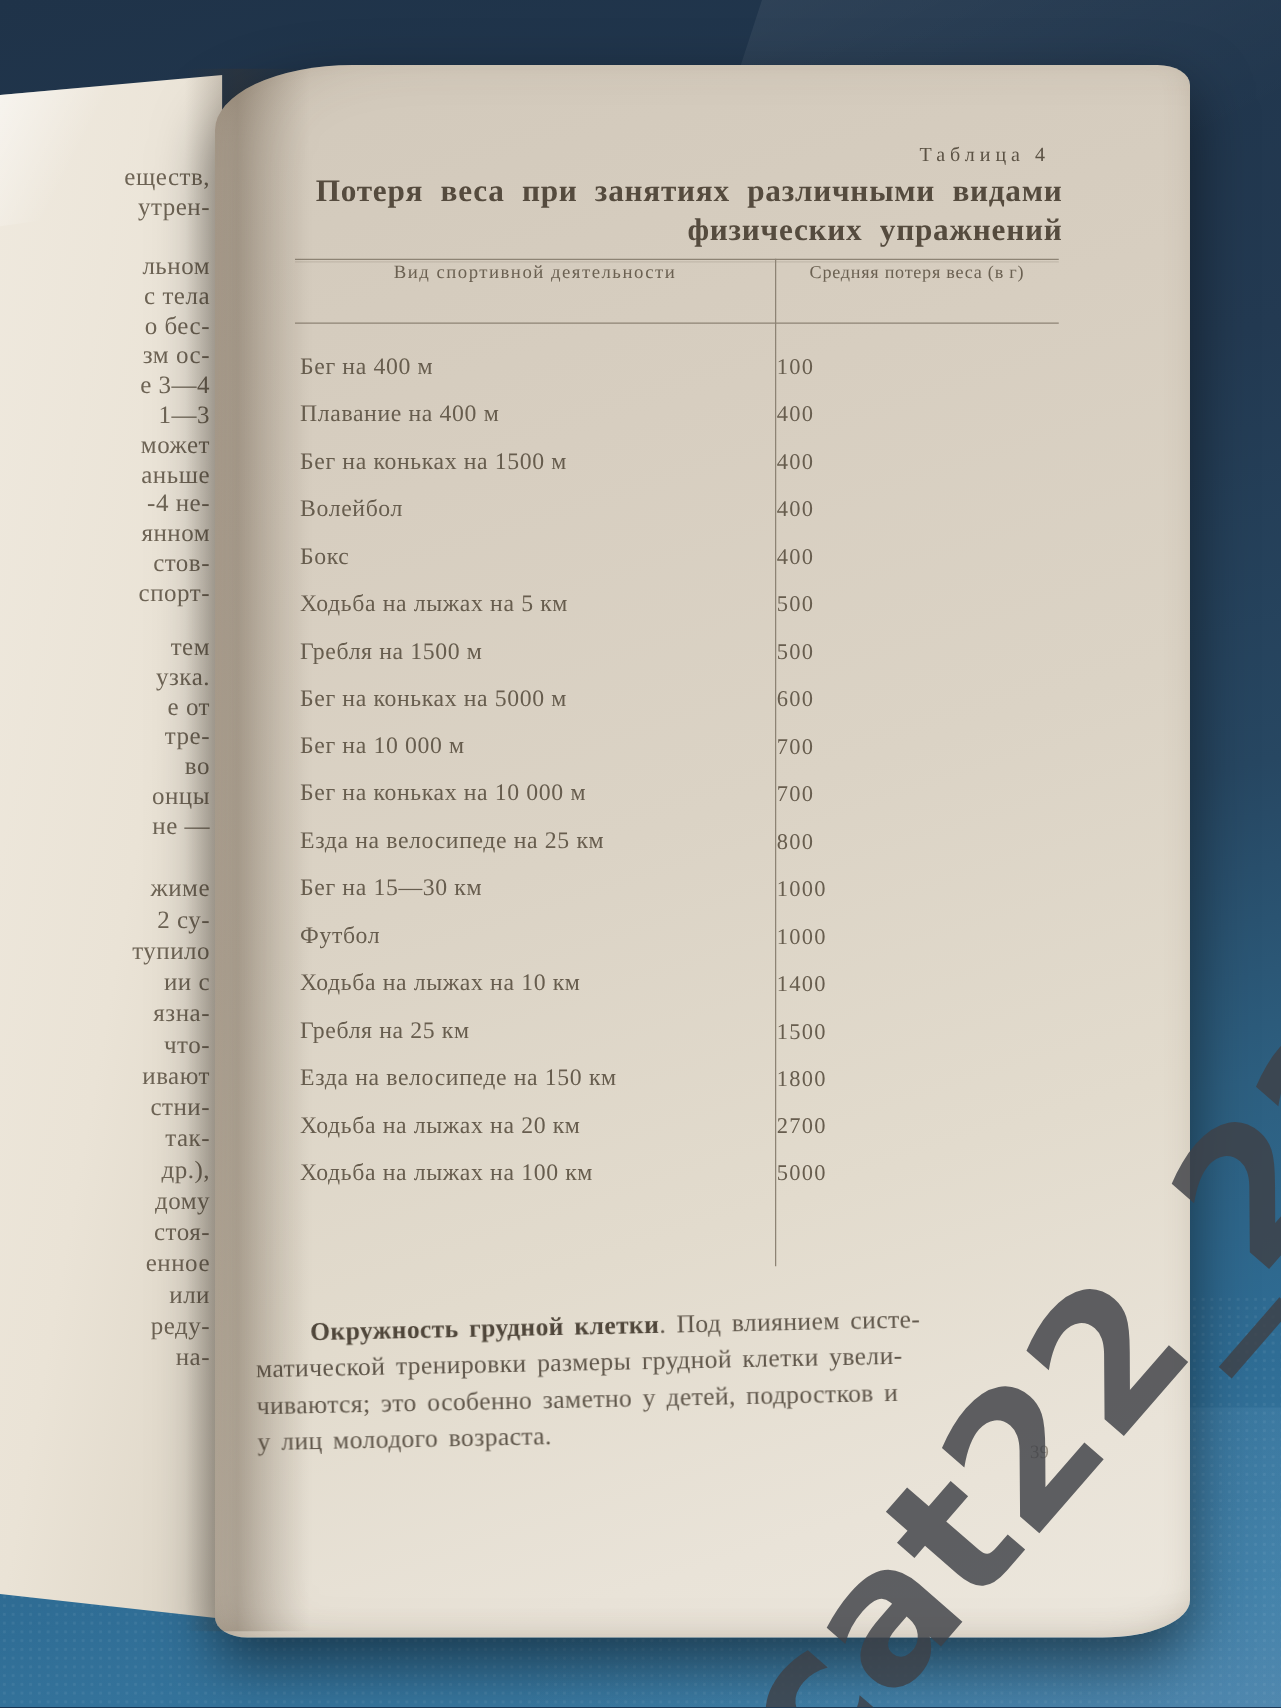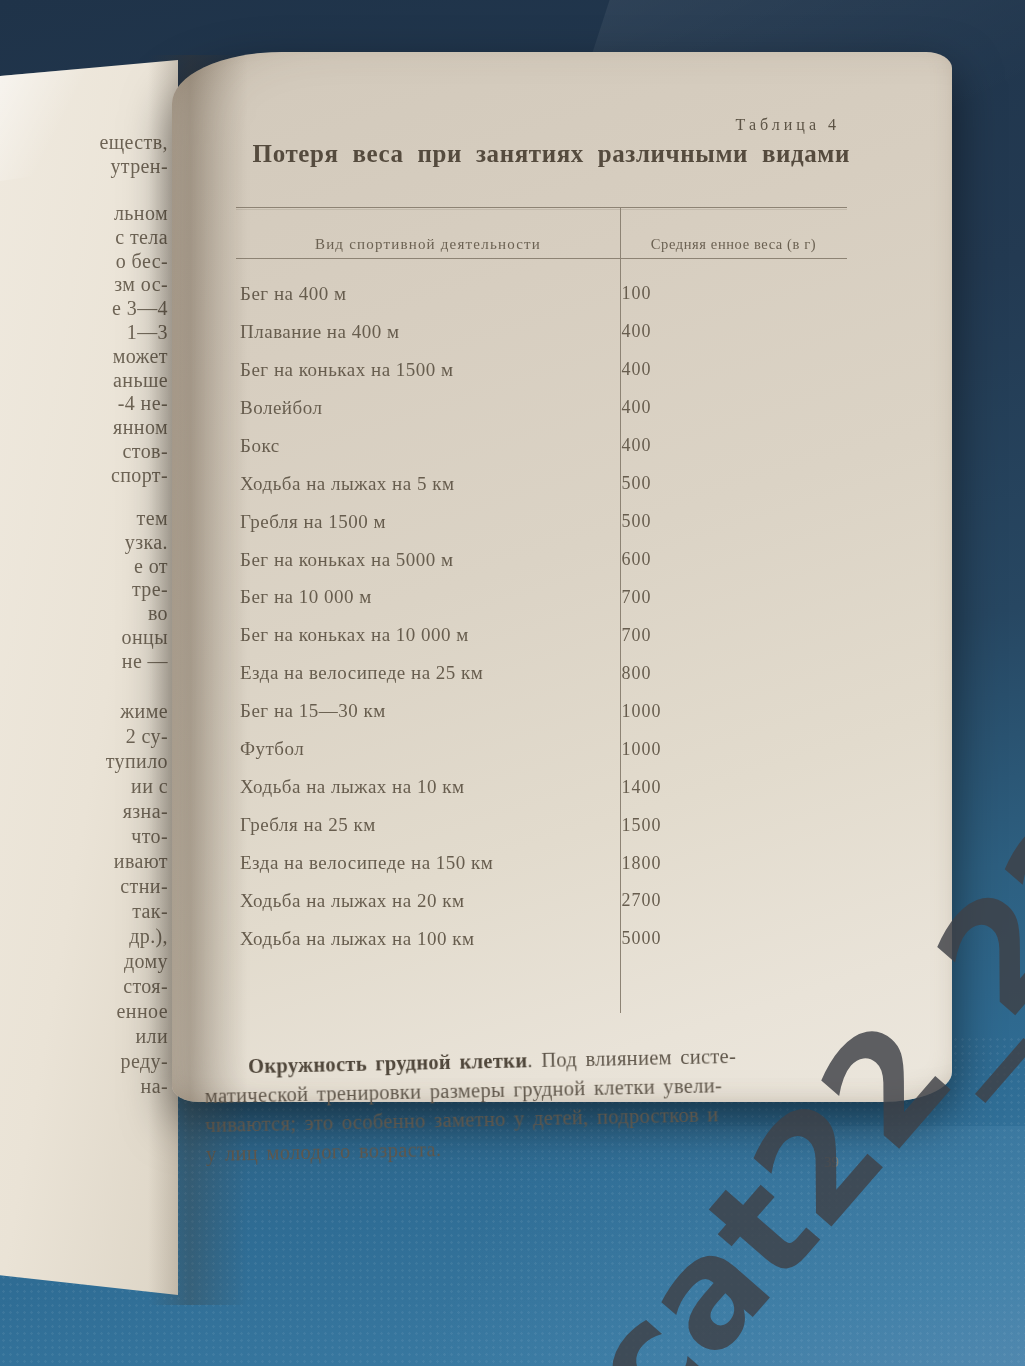--- a/index.html
+++ b/index.html
@@ -23,21 +23,21 @@
   .page-left{
     position:absolute;left:0;top:60px;width:178px;height:1235px;
     background:linear-gradient(100deg,#efe9de 0%,#eae3d6 55%,#ddd5c6 100%);
     clip-path:polygon(0% 1.3%,100% 0%,100% 100%,0% 98.4%);
     box-shadow:0 16px 40px rgba(0,0,0,.45);
   }
   .fold{position:absolute;left:-30px;top:-6px;width:150px;height:120px;
     background:linear-gradient(125deg,rgba(255,255,255,.75),rgba(255,255,255,0) 60%);
     transform:rotate(-8deg);}
   .page-right{
-    position:absolute;left:172px;top:52px;width:780px;height:1050px;
+    position:absolute;left:172px;top:52px;width:780px;height:1258px;
     background:linear-gradient(162deg,#d2c9bb 0%,#d7cec0 26%,#dbd3c5 48%,#e2dbcd 70%,#e9e3d8 88%,#ece7dd 100%);
     border-radius:110px 26px 70px 26px / 52px 16px 30px 16px;
     box-shadow:0 20px 48px rgba(0,0,0,.5), inset 46px 0 60px -34px rgba(92,72,50,.38), inset -6px -8px 24px -10px rgba(120,100,75,.25);
   }
   .gutter{position:absolute;left:148px;top:55px;width:100px;height:1250px;
     background:linear-gradient(90deg,rgba(70,55,38,0) 0%,rgba(70,55,38,.26) 42%,rgba(70,55,38,.14) 68%,rgba(70,55,38,0) 100%);
     pointer-events:none;}
 
   
   .frag-group{position:absolute;left:0;width:168px;text-align:right;padding-right:2px;
@@ -52,21 +52,21 @@
   
   .caption{position:absolute;top:64px;right:112px;font-size:16px;letter-spacing:4px;
     color:#5c5345;filter:blur(.25px);}
   .title{position:absolute;left:62px;top:86px;width:616px;text-align:right;
     font-weight:bold;font-size:25px;line-height:31px;color:#554b3e;
     word-spacing:7px;letter-spacing:.6px;filter:blur(.25px);}
   .rule{position:absolute;left:64px;width:611px;height:1px;background:#8d8374;}
   #rule-top{top:155px;box-shadow:0 2px 0 rgba(141,131,116,.25);}
   #rule-mid{top:206px;}
   .vline{position:absolute;left:448px;top:155px;width:1px;height:806px;background:#8d8374;}
-  .thead{position:absolute;left:64px;top:168px;width:611px;height:48px;display:flex;
+  .thead{position:absolute;left:64px;top:142px;width:611px;height:48px;display:flex;
     color:#6b6152;font-size:15px;letter-spacing:1.2px;font-family:Liberation Serif, serif;}
   .thead .th{display:flex;align-items:center;justify-content:center;filter:blur(.25px);}
   .th-activity{width:384px;}
   .th-value{width:227px;font-size:14.5px;letter-spacing:.6px;}
   .tbody{position:absolute;left:64px;top:206px;width:611px;padding-top:17px;}
   .trow{display:flex;height:37.95px;align-items:center;color:#675d4e;}
   .td-activity{width:384px;padding-left:4px;font-size:19px;letter-spacing:.5px;filter:blur(.25px);white-space:nowrap;}
   .td-value{width:227px;text-align:left;font-size:18px;letter-spacing:1px;filter:blur(.25px);}
 
   .para{position:absolute;left:33px;top:994px;width:672px;
@@ -147,29 +147,30 @@
       <div class="frag-line">реду-</div>
       <div class="frag-line">на-</div>
     </div>
 
   <div class="page-right">
 
     <div class="caption">Таблица 4</div>
 
     <div class="title">
       <div>Потеря веса при занятиях различными видами</div>
+      <div>физических упражнений</div>
     </div>
 
     <div class="rule" id="rule-top"></div>
     <div class="rule" id="rule-mid"></div>
     <div class="vline"></div>
 
     <div class="thead">
       <div class="th th-activity">Вид спортивной деятельности</div>
-      <div class="th th-value">Средняя енное веса (в г)</div>
+      <div class="th th-value">Средняя потеря веса (в г)</div>
     </div>
 
     <div class="tbody">
 
     <div class="trow">
           <div class="td-activity">Бег на 400 м</div>
           <div class="td-value">100</div>
         </div>
         <div class="trow">
           <div class="td-activity">Плавание на 400 м</div>

